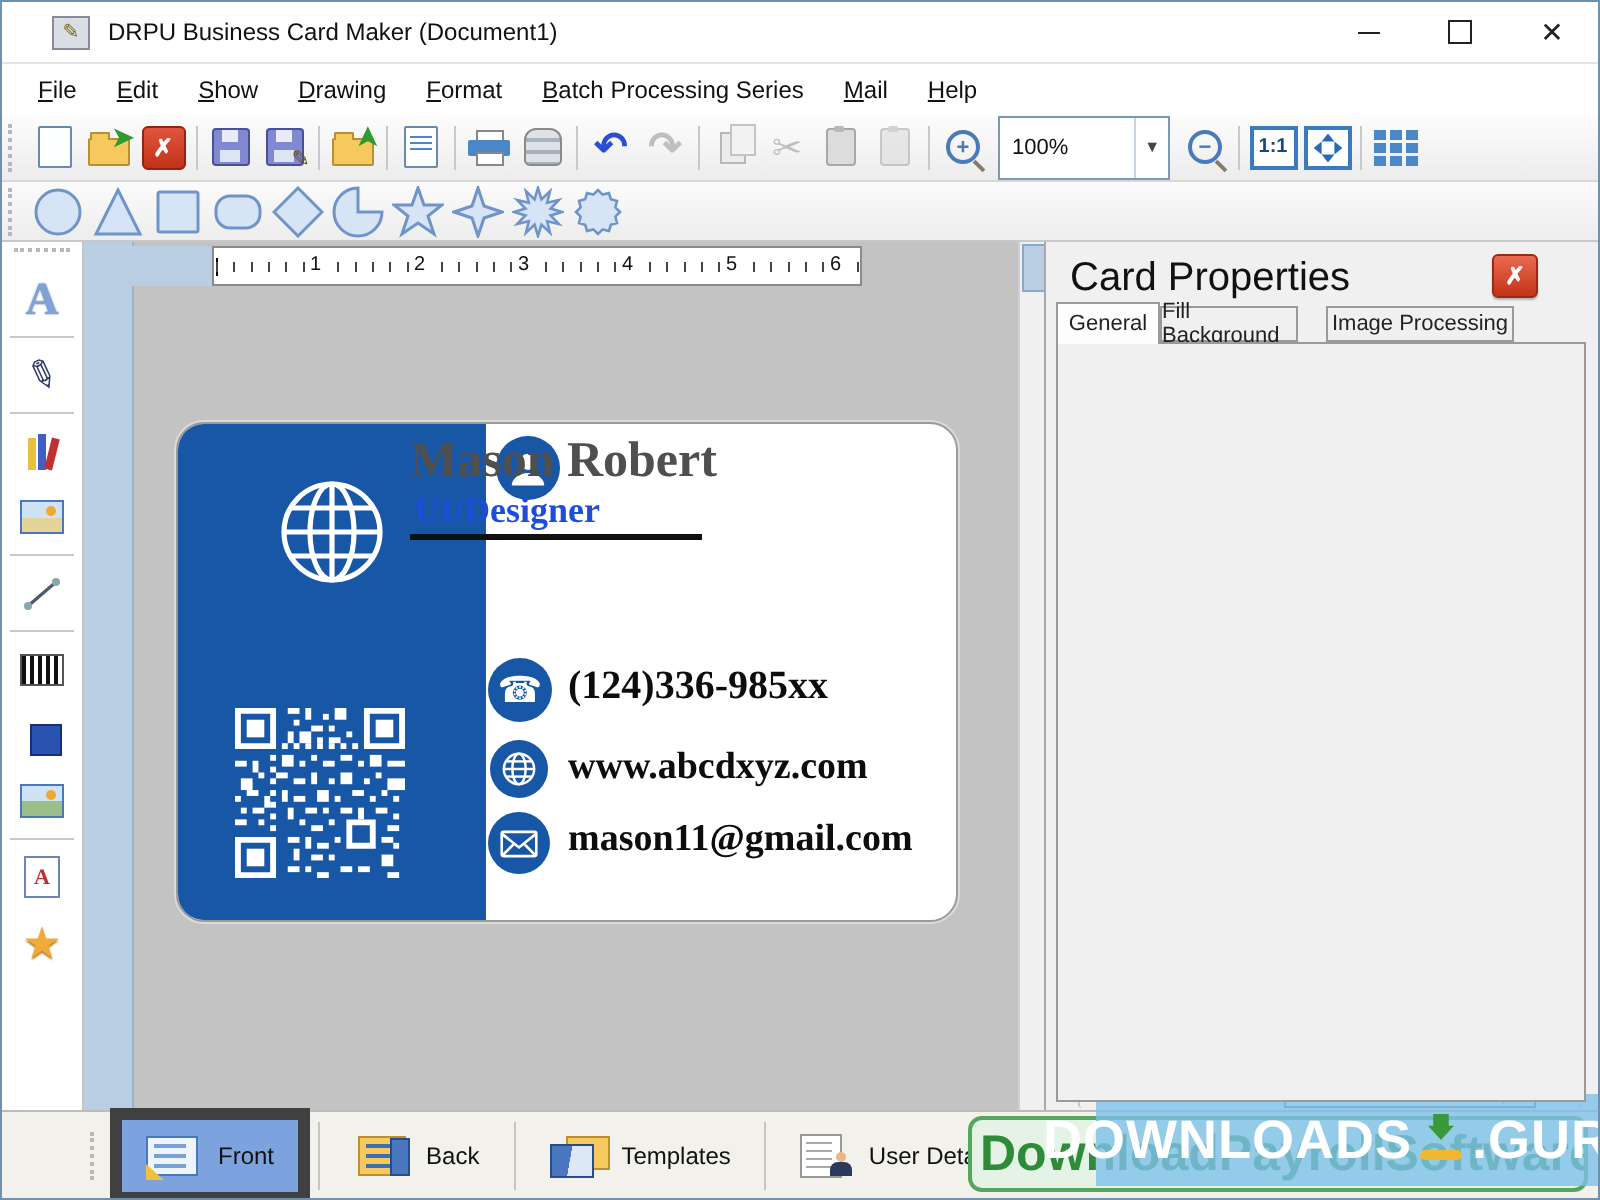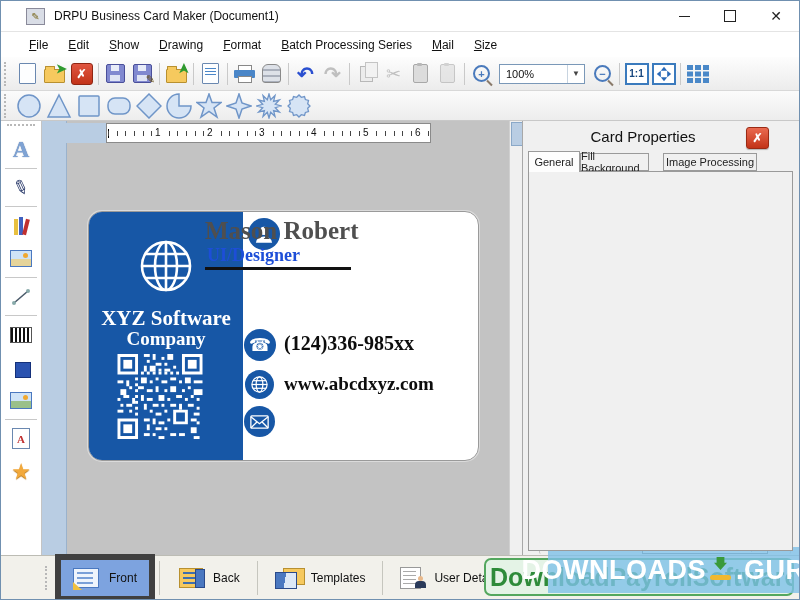--- a/index.html
+++ b/index.html
@@ -13,21 +13,21 @@
             display:flex;align-items:center;}
   #appicon{width:17px;height:15px;margin:0 9px 0 25px;background:#d9dde6;border:1px solid #8a8a9a;
            display:flex;align-items:center;justify-content:center;font-size:10px;color:#7a6a20;}
   #wintitle{font-size:12px;color:#111;}
   #wincontrols{margin-left:auto;display:flex;align-items:center;height:100%;}
   .winbtn{width:46px;height:100%;display:flex;align-items:center;justify-content:center;color:#222;}
   .minglyph{width:11px;height:1px;background:#222;}
   .maxglyph{width:10px;height:10px;border:1px solid #222;}
   .closeglyph{font-size:14px;line-height:1;}
   
-  #menubar{left:0;top:31px;width:662px;height:25px;background:#fff;display:flex;align-items:center;padding-left:18px;box-sizing:border-box;}
+  #menubar{left:0;top:31px;width:662px;height:25px;background:#fff;display:flex;align-items:center;padding-left:8px;box-sizing:border-box;}
   .mi{display:inline-block;padding:3px 10px;font-size:12px;color:#111;}
   .mi::first-letter{text-decoration:underline;}
   
   #toolbar1{left:0;top:56px;width:798px;height:34px;background:linear-gradient(#fdfdfd,#ececec);
             border-bottom:1px solid #d8d8d8;display:flex;align-items:center;box-sizing:border-box;}
   #toolbar2{left:0;top:90px;width:798px;height:30px;background:linear-gradient(#fbfbfb,#ededed);
             border-bottom:1px solid #c8c8c8;display:flex;align-items:center;box-sizing:border-box;}
   .tbtn{width:27px;height:27px;display:flex;align-items:center;justify-content:center;flex:none;position:relative;}
   .page{width:15px;height:19px;background:#fdfeff;border:1px solid #6a88b0;border-radius:1px;}
   .nline{position:absolute;left:8px;width:11px;height:1px;background:#4a86c8;}
@@ -48,21 +48,21 @@
       background:repeating-linear-gradient(#dde1e8 0 4px,#aab0bc 4px 6px);}
   .uglyph{font-size:20px;font-weight:bold;line-height:1;}
   .gr{color:#bfbfbf;}
   .copy2{width:11px;height:14px;border:1px solid #b8b8b8;background:#ececec;position:relative;}
   .copy2::before{content:"";position:absolute;left:4px;top:-5px;width:11px;height:14px;border:1px solid #c4c4c4;background:#f2f2f2;}
   .clip{width:13px;height:17px;background:#dcdcdc;border:1px solid #a8a8a8;border-radius:2px;position:relative;}
   .clip::before{content:"";position:absolute;left:3px;top:-2px;width:5px;height:3px;background:#b8b8b8;border-radius:1px;}
   .mag{width:13px;height:13px;border:2px solid #4a7abc;border-radius:50%;position:relative;
        display:flex;align-items:center;justify-content:center;font-size:11px;font-weight:bold;color:#4a7abc;line-height:0;}
   .mag::after{content:"";position:absolute;right:-5px;bottom:-4px;width:7px;height:2px;background:#8a7a6a;transform:rotate(45deg);}
-  #zoomcombo{width:86px;height:20px;background:#fff;border:1px solid #7a98b8;display:flex;align-items:center;
+  #zoomcombo{width:86px;height:32px;background:#fff;border:1px solid #7a98b8;display:flex;align-items:center;
              font-size:11px;color:#111;padding-left:6px;box-sizing:border-box;margin:0 4px;}
   #zoomcombo .dd{margin-left:auto;border-left:1px solid #c8d4e0;align-self:stretch;display:flex;align-items:center;padding:0 4px;color:#444;font-size:8px;}
   .bluebox{width:24px;height:22px;background:#fff;border:2px solid #3a7abd;box-sizing:border-box;
            display:flex;align-items:center;justify-content:center;font-size:10px;font-weight:bold;color:#17477f;}
   
   .shapebtn{width:30px;height:27px;display:flex;align-items:center;justify-content:center;flex:none;}
   .shapebtn svg{display:block;}
   
   #sidebar{left:0;top:120px;width:41px;height:434px;background:#fff;border-right:1px solid #c4c4c4;box-sizing:border-box;}
   #sidebar .handle-h{height:3px;margin:3px 6px 4px 6px;border-top:2px dotted #b8b8b8;}
@@ -98,21 +98,21 @@
   .bicon{border-radius:50%;background:#1757a6;display:flex;align-items:center;justify-content:center;color:#fff;}
   #cardname{left:116px;top:5px;font-family:"Liberation Serif",serif;font-weight:bold;font-size:25px;color:#4f4f4f;white-space:nowrap;}
   #cardtitle{left:118px;top:33px;font-family:"Liberation Serif",serif;font-weight:bold;font-size:18px;color:#1d4ed8;}
   #cardrule{left:116px;top:55px;width:146px;height:3px;background:#111;}
   .crow-text{font-family:"Liberation Serif",serif;font-weight:bold;color:#0d0d0d;white-space:nowrap;}
   
   #vscroll{left:508px;top:120px;width:13px;height:434px;background:#f0f0f0;border-left:1px solid #d0d0d0;box-sizing:border-box;}
   #vthumb{position:absolute;left:1px;top:1px;width:10px;height:22px;background:#b9cde3;border:1px solid #8aa8c8;}
   
   #panel{left:521px;top:120px;width:277px;height:434px;background:#f0f0f0;border-left:1px solid #a8a8a8;box-sizing:border-box;}
-  #paneltitle{left:0;top:7px;width:240px;text-align:center;font-size:15px;color:#111;}
+  #paneltitle{left:12px;top:7px;width:240px;text-align:left;font-size:20px;color:#111;}
   #panelclose{left:223px;top:6px;width:21px;height:20px;background:linear-gradient(#ea6a50,#c23318);
               border:1px solid #9a2a14;border-radius:3px;color:#fff;font-weight:bold;font-size:12px;
               display:flex;align-items:center;justify-content:center;box-shadow:0 1px 1px rgba(0,0,0,.25);}
   .tab{position:absolute;top:32px;height:18px;background:#f0f0f0;border:1px solid #9a9a9a;box-sizing:border-box;
        font-size:11px;color:#222;display:flex;align-items:center;justify-content:center;}
   .tab.sel{background:#fdfdfd;height:21px;top:30px;border-bottom:none;z-index:3;}
   #tabpage{left:5px;top:50px;width:265px;height:380px;background:#f0f0f0;border:1px solid #9a9a9a;box-sizing:border-box;z-index:1;}
   .group{position:absolute;border:1px solid #c6c6c6;border-radius:2px;}
   .legend{position:absolute;top:-7px;left:8px;background:#f0f0f0;padding:0 4px;font-size:11px;color:#1a1a1a;}
   .wlabel{position:absolute;font-size:11px;color:#1a1a1a;white-space:nowrap;}
@@ -196,21 +196,21 @@
   </div>
 
   <div class="abs" id="menubar">
     <span class="mi">File</span>
     <span class="mi">Edit</span>
     <span class="mi">Show</span>
     <span class="mi">Drawing</span>
     <span class="mi">Format</span>
     <span class="mi">Batch Processing Series</span>
     <span class="mi">Mail</span>
-    <span class="mi">Size</span>
+    <span class="mi">Help</span>
   </div>
 
   <div class="abs" id="toolbar1">
     <div class="handle-v"></div>
     <div class="tbtn">
         <span class="page"></span>
       </div>
     <div class="tbtn">
         <span class="folder"></span>
         <span class="garrow">➤</span>
@@ -432,24 +432,20 @@
       <svg class="abs" style="left:50px;top:26px;" width="54" height="56" viewBox="0 0 54 56">
         <g stroke="#fff" stroke-width="2.6" fill="none">
           <circle cx="27" cy="28" r="24"></circle>
           <ellipse cx="27" cy="28" rx="11" ry="24"></ellipse>
           <line x1="27" y1="4" x2="27" y2="52"></line>
           <line x1="6.2" y1="16" x2="47.8" y2="16"></line>
           <line x1="3" y1="28" x2="51" y2="28"></line>
           <line x1="6.2" y1="40" x2="47.8" y2="40"></line>
         </g>
       </svg>
-      <div class="abs" id="cardcompany">
-        <div>XYZ Software</div>
-        <div class="l2">Company</div>
-      </div>
       <svg class="abs" style="left:27px;top:142px;" width="88" height="85" viewBox="0 0 29 29">
         <g fill="#fff">
           <path fill-rule="evenodd" d="M0,0h7v7h-7z M1,1v5h5v-5z"></path>
             <rect x="2" y="2" width="3" height="3"></rect>
           <path fill-rule="evenodd" d="M22,0h7v7h-7z M23,1v5h5v-5z"></path>
             <rect x="24" y="2" width="3" height="3"></rect>
           <path fill-rule="evenodd" d="M0,22h7v7h-7z M1,23v5h5v-5z"></path>
             <rect x="2" y="24" width="3" height="3"></rect>
           <path fill-rule="evenodd" d="M19,19h5v5h-5z M20,20v3h3v-3z"></path>
           <rect x="9" y="0" width="2" height="1"></rect>
@@ -572,20 +568,21 @@
       <div class="abs bicon" style="left:155px;top:194px;width:31px;height:31px;">
         <svg width="19" height="14" viewBox="0 0 22 16">
             <g stroke="#fff" stroke-width="1.5" fill="none">
               <rect x="1" y="1" width="20" height="14" rx="1"></rect>
               <path d="M1,2 L11,10 L21,2"></path>
               <path d="M1,15 L8,8"></path>
               <path d="M21,15 L14,8"></path>
             </g>
           </svg>
       </div>
+      <div class="abs crow-text" style="left:195px;top:197px;font-size:19px;">mason11@gmail.com</div>
     </div>
   </div>
 
   <div class="abs" id="vscroll">
     <div id="vthumb"></div>
   </div>
 
   <div class="abs" id="panel">
     <div class="abs" id="paneltitle">Card Properties</div>
     <div class="abs" id="panelclose">✗</div>

